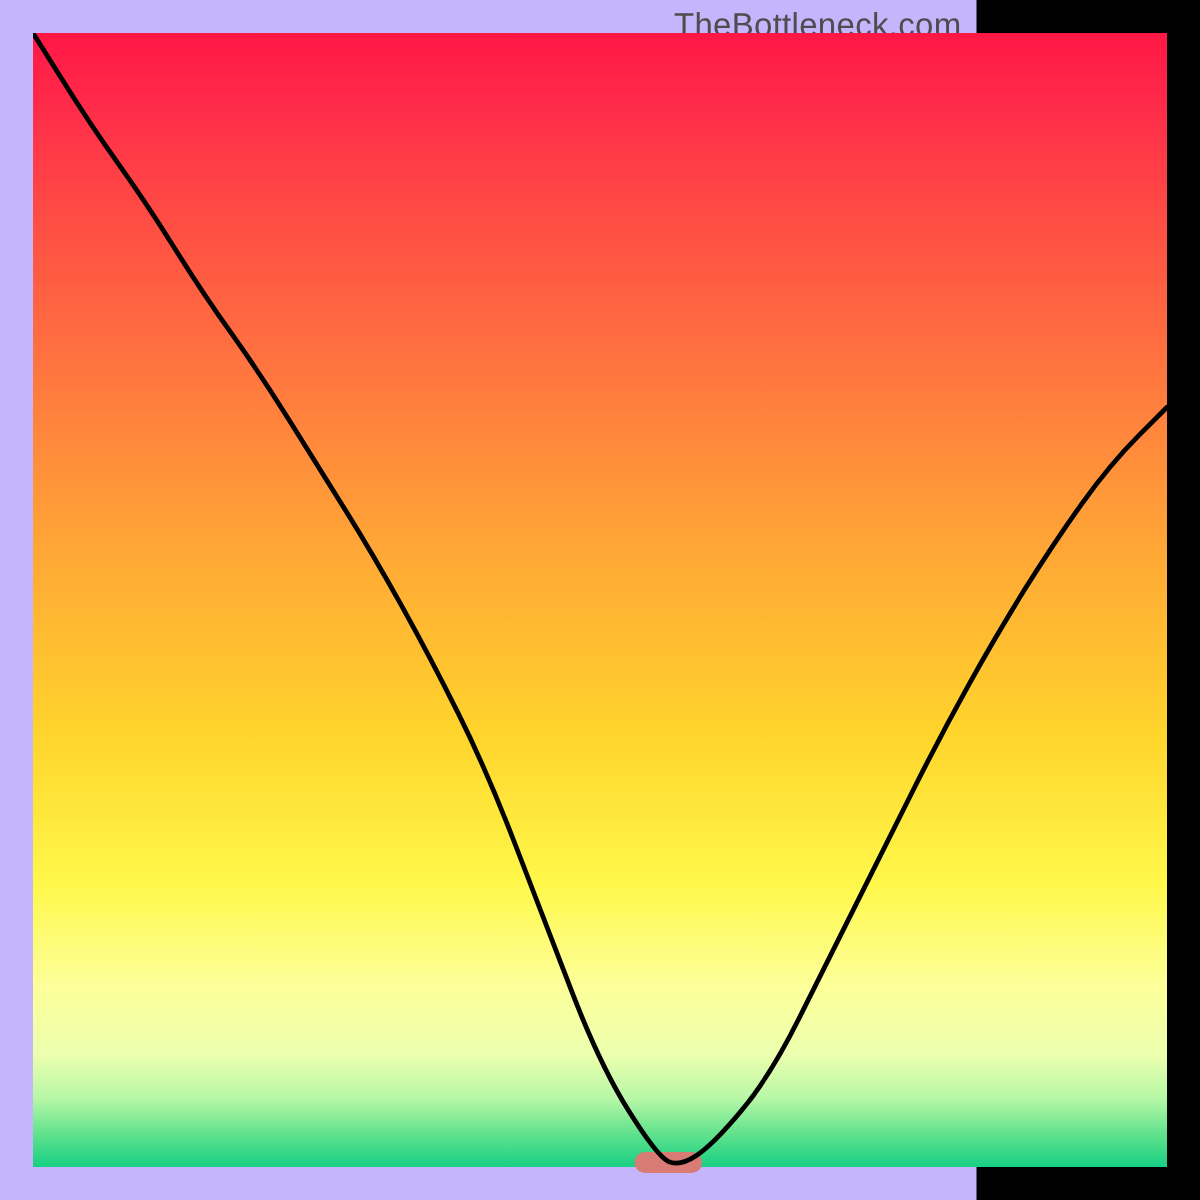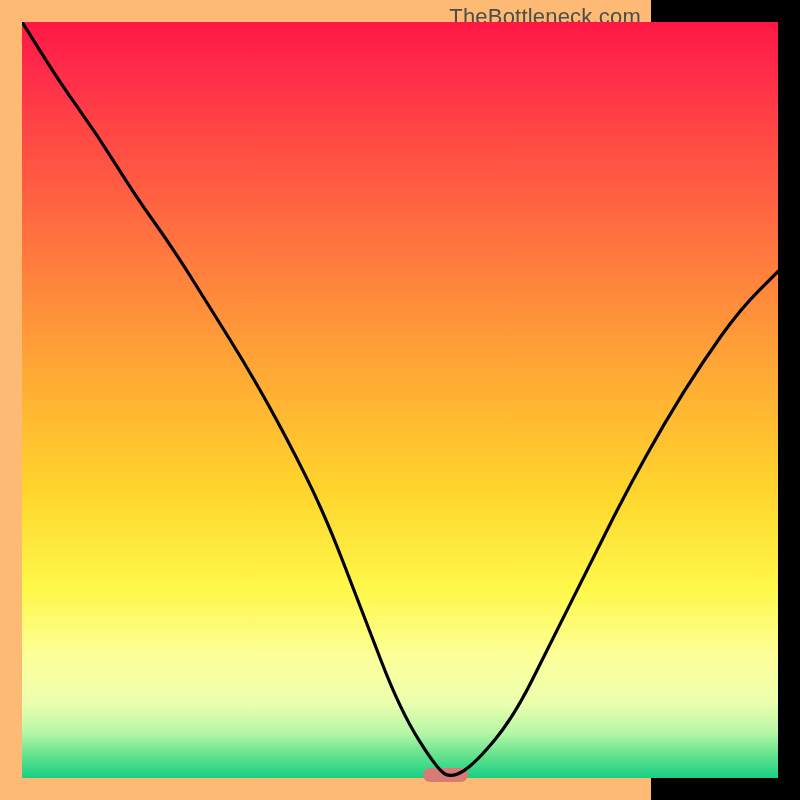--- a/index.html
+++ b/index.html
@@ -8,21 +8,21 @@
     width: 800px;
     height: 800px;
     overflow: hidden;
     background: #000;
     font-family: Arial, Helvetica, sans-serif;
   }
   .frame {
     position: relative;
     width: 651px;
     height: 800px;
-    background: #fdba74;
+    background: #c4b5fd;
   }
   .plot {
     position: absolute;
     left: 22px;
     top: 22px;
     width: 756px;
     height: 756px;
     
     background: linear-gradient(
       to bottom,

